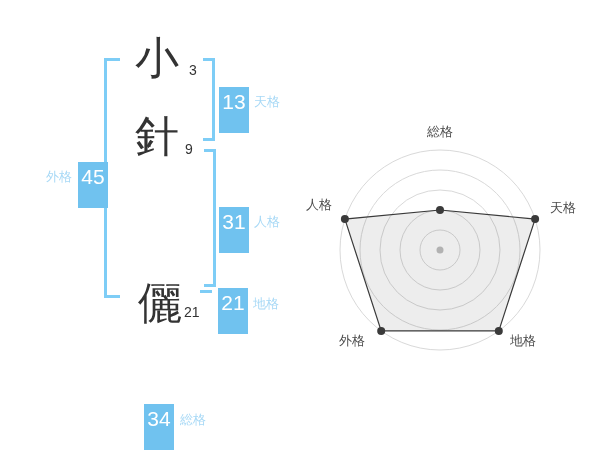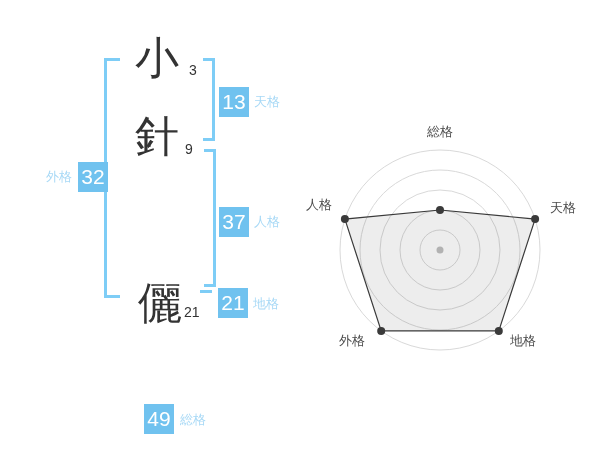--- a/index.html
+++ b/index.html
@@ -12,21 +12,21 @@
     font-family:"DejaVu Sans",sans-serif;width:46px;text-align:center;
   }
   .strokenum{
     position:absolute;font-size:14px;color:#333;line-height:1;
   }
   .bracket{position:absolute;border:0 solid #7ecdf6;}
   .bracket.open-right{border-left-width:3px;border-top-width:3px;border-bottom-width:3px;}
   .bracket.open-left{border-right-width:3px;border-top-width:3px;border-bottom-width:3px;}
   .tick{position:absolute;background:#7ecdf6;}
   .vbox{
-    position:absolute;width:30px;height:30px;background:#70c2ef;
+    position:absolute;width:30px;height:46px;background:#70c2ef;
     color:#fff;font-size:21px;line-height:30px;text-align:center;
   }
   .vlabel{
     position:absolute;font-size:13px;color:#a8d9f6;line-height:1;
   }
   .vlabel.right-align{text-align:right;}
   #radar{position:absolute;left:300px;top:115px;}
   #radar text{font-family:"Liberation Sans","DejaVu Sans",sans-serif;}
 </style>
 </head>
@@ -44,30 +44,30 @@
   <div class="strokenum" style="left:184px;top:305px">21</div>
 
   <div class="bracket open-right" style="left:104px;top:58px;width:13px;height:234px"></div>
   <div class="bracket open-left" style="left:203px;top:58px;width:9px;height:77px"></div>
   <div class="bracket open-left" style="left:204px;top:149px;width:9px;height:132px"></div>
   <div class="tick" style="left:200px;top:290px;width:12px;height:3px"></div>
 
   <div class="vbox" style="left:219px;top:87px">13</div>
   <div class="vlabel" style="left:254px;top:95px">天格</div>
 
-  <div class="vbox" style="left:219px;top:207px">37</div>
+  <div class="vbox" style="left:219px;top:207px">31</div>
   <div class="vlabel" style="left:254px;top:215px">人格</div>
 
   <div class="vbox" style="left:218px;top:288px">21</div>
   <div class="vlabel" style="left:253px;top:297px">地格</div>
 
-  <div class="vbox" style="left:78px;top:162px">32</div>
+  <div class="vbox" style="left:78px;top:162px">45</div>
   <div class="vlabel right-align" style="left:30px;top:170px;width:42px">外格</div>
 
-  <div class="vbox" style="left:144px;top:404px">49</div>
+  <div class="vbox" style="left:144px;top:404px">34</div>
   <div class="vlabel" style="left:180px;top:413px">総格</div>
 
   <svg id="radar" width="290" height="250" viewBox="0 0 290 250">
       <circle cx="140" cy="135" r="20" fill="none" stroke="#d9d9d9" stroke-width="1"></circle>
       <circle cx="140" cy="135" r="40" fill="none" stroke="#d9d9d9" stroke-width="1"></circle>
       <circle cx="140" cy="135" r="60" fill="none" stroke="#d9d9d9" stroke-width="1"></circle>
       <circle cx="140" cy="135" r="80" fill="none" stroke="#d9d9d9" stroke-width="1"></circle>
       <circle cx="140" cy="135" r="100" fill="none" stroke="#d9d9d9" stroke-width="1"></circle>
       <circle cx="140" cy="135" r="3.5" fill="#c0c0c0"></circle>
       <polygon points="140.0,95.0 235.1,104.1 198.8,215.9 81.2,215.9 44.9,104.1" fill="rgba(0,0,0,0.07)" stroke="#3a3a3a" stroke-width="1.2"></polygon>

